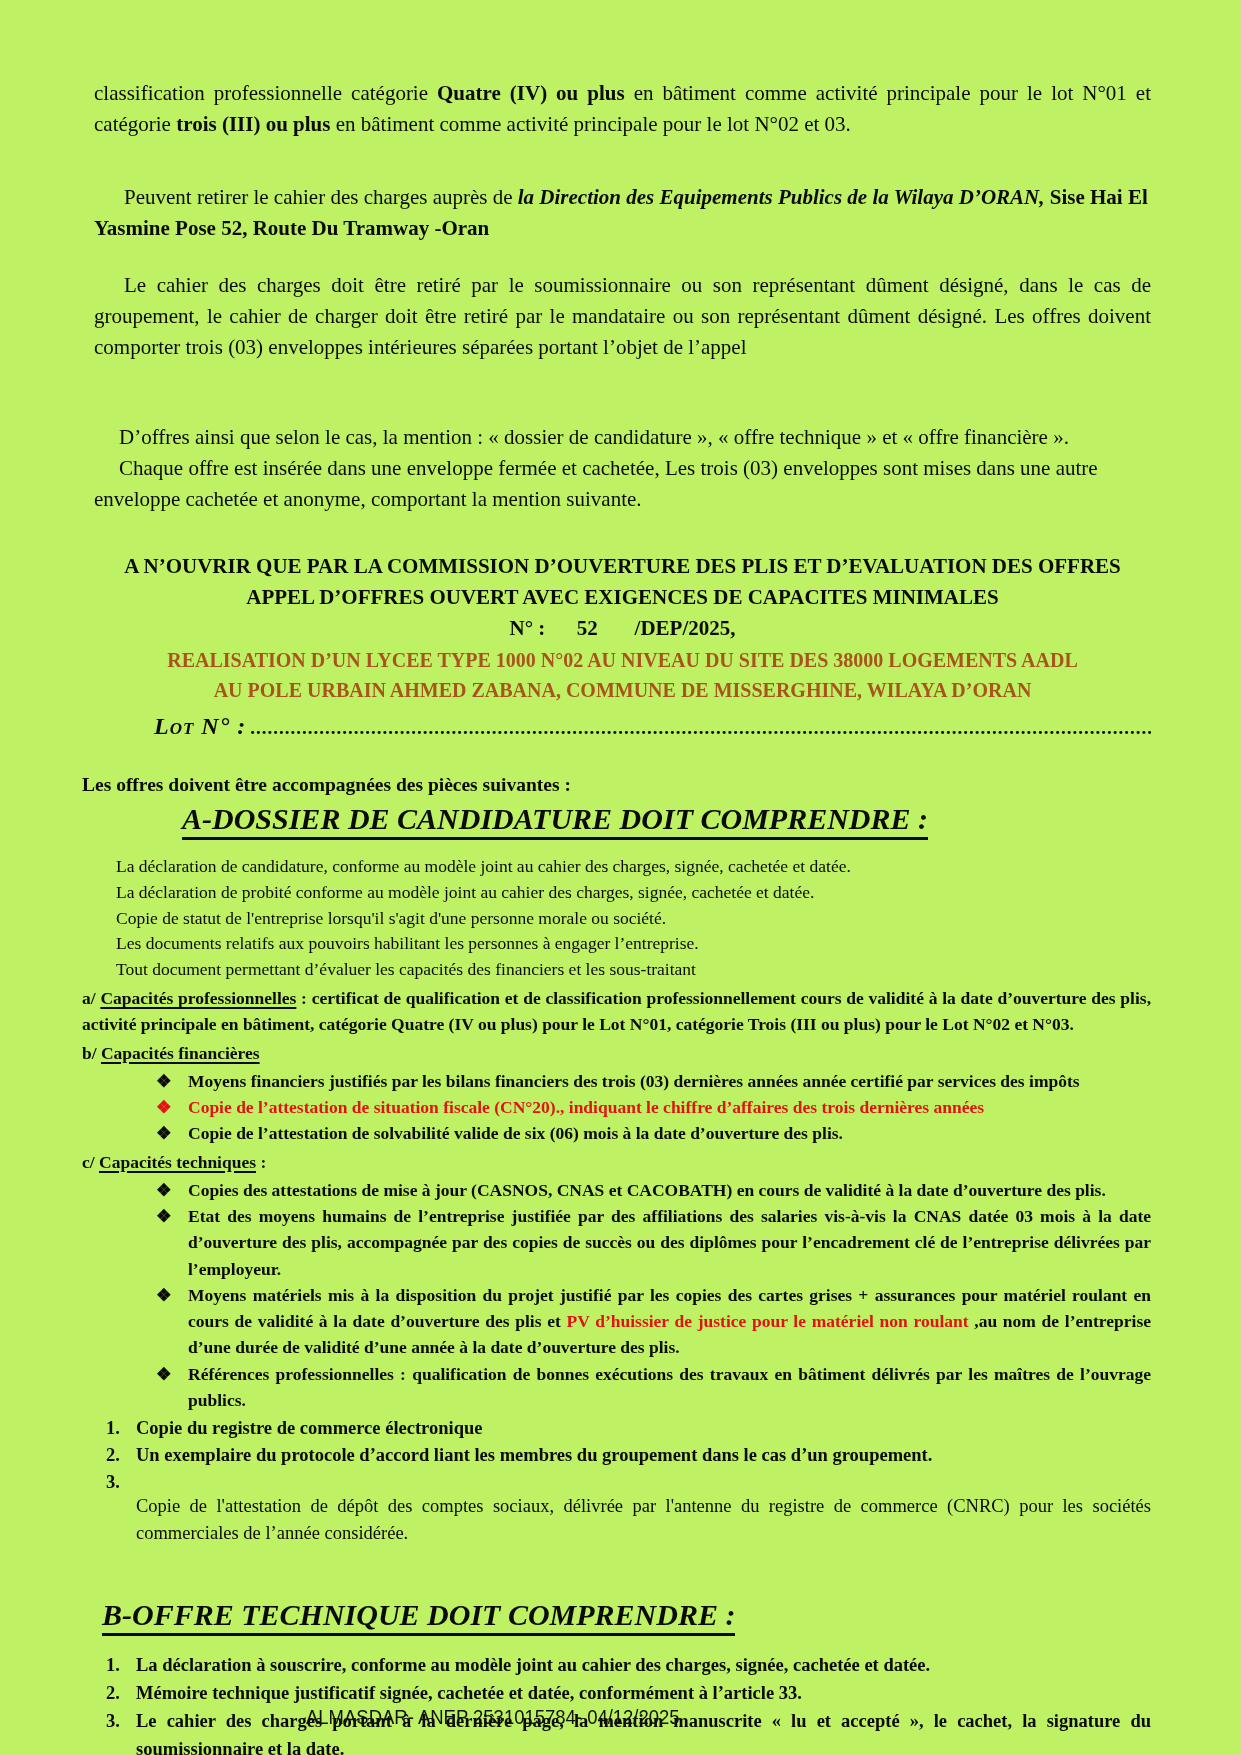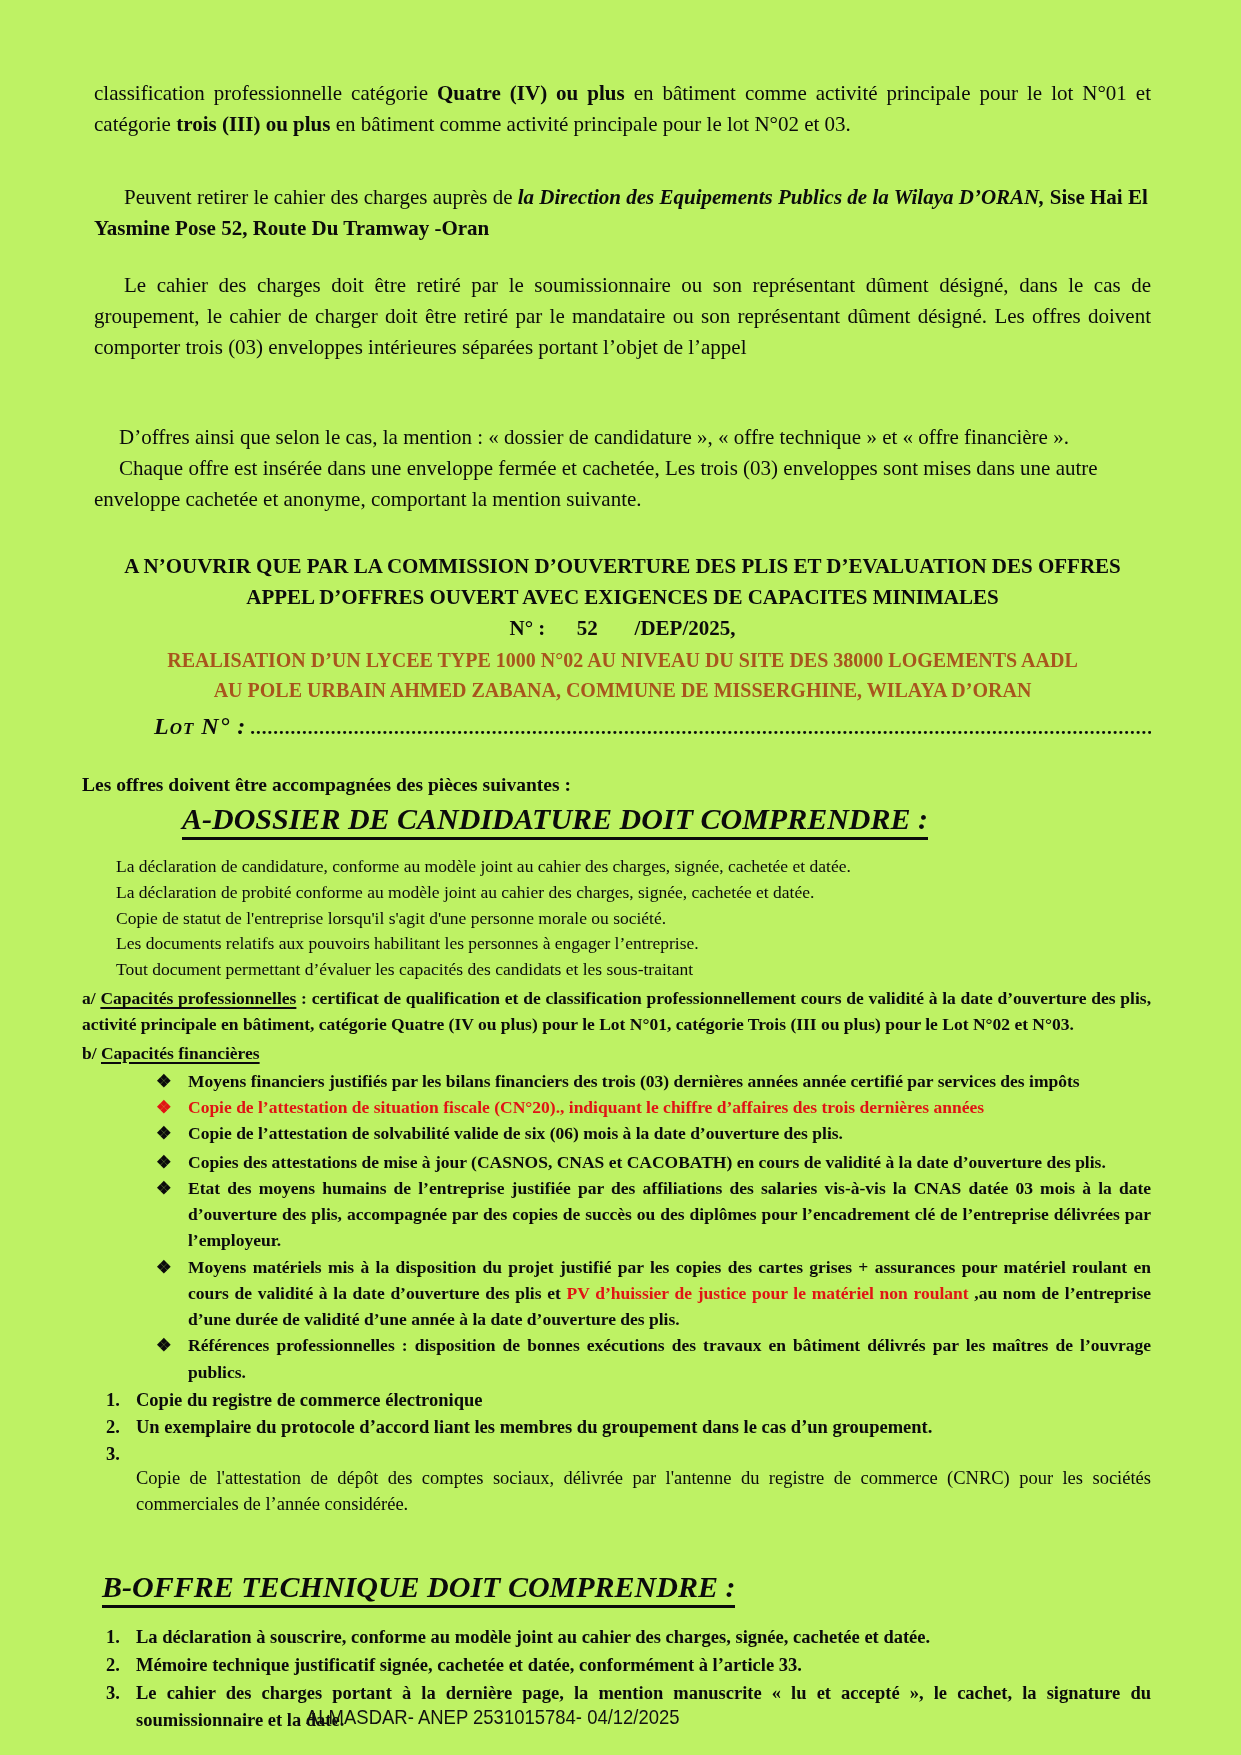--- a/index.html
+++ b/index.html
@@ -107,21 +107,21 @@
 
     <div class="offers-intro">Les offres doivent être accompagnées des pièces suivantes :</div>
 
     <div class="sec-title"><span class="ul">A-DOSSIER DE CANDIDATURE DOIT COMPRENDRE :</span></div>
 
     <div class="cand-items">
       <div>La déclaration de candidature, conforme au modèle joint au cahier des charges, signée, cachetée et datée.</div>
       <div>La déclaration de probité conforme au modèle joint au cahier des charges, signée, cachetée et datée.</div>
       <div>Copie de statut de l'entreprise lorsqu'il s'agit d'une personne morale ou société.</div>
       <div>Les documents relatifs aux pouvoirs habilitant les personnes à engager l’entreprise.</div>
-      <div>Tout document permettant d’évaluer les capacités des candidats et les sous-traitant</div>
+      <div>Tout document permettant d’évaluer les capacités des financiers et les sous-traitant</div>
     </div>
 
     <p class="cap-par"><span>a/ </span><span class="ulw">Capacités professionnelles</span><span> : certificat de qualification et de classification professionnellement cours de validité à la date d’ouverture des plis, activité principale en bâtiment, catégorie Quatre (IV ou plus) pour le Lot N°01, catégorie Trois (III ou plus) pour le Lot N°02 et N°03.</span></p>
 
     <p class="cap-par"><span>b/ </span><span class="ulw">Capacités financières</span></p>
 
     <div class="diamond-list">
       <div class="d-item">
         <span class="glyph">❖</span>
         <span class="txt">Moyens financiers justifiés par les bilans financiers des trois (03) dernières années année certifié par services des impôts</span>
@@ -129,37 +129,38 @@
       <div class="d-item red">
         <span class="glyph">❖</span>
         <span class="txt">Copie de l’attestation de situation fiscale (CN°20)., indiquant le chiffre d’affaires des trois dernières années</span>
       </div>
       <div class="d-item">
         <span class="glyph">❖</span>
         <span class="txt">Copie de l’attestation de solvabilité valide de six (06) mois à la date d’ouverture des plis.</span>
       </div>
     </div>
 
+    <p class="cap-par"><span>c/ </span><span class="ulw">Capacités techniques</span><span> :</span></p>
 
     <div class="diamond-list">
       <div class="d-item">
         <span class="glyph">❖</span>
         <span class="txt">Copies des attestations de mise à jour (CASNOS, CNAS et CACOBATH) en cours de validité à la date d’ouverture des plis.</span>
       </div>
       <div class="d-item">
         <span class="glyph">❖</span>
         <span class="txt">Etat des moyens humains de l’entreprise justifiée par des affiliations des salaries vis-à-vis la CNAS datée 03 mois à la date d’ouverture des plis, accompagnée par des copies de succès ou des diplômes pour l’encadrement clé de l’entreprise délivrées par l’employeur.</span>
       </div>
       <div class="d-item">
         <span class="glyph">❖</span>
         <span class="txt"><span>Moyens matériels mis à la disposition du projet justifié par les copies des cartes grises + assurances pour matériel roulant en cours de validité à la date d’ouverture des plis et </span><span class="red">PV d’huissier de justice pour le matériel non roulant </span><span>,au nom de l’entreprise d’une durée de validité d’une année à la date d’ouverture des plis.</span></span>
       </div>
       <div class="d-item">
         <span class="glyph">❖</span>
-        <span class="txt">Références professionnelles : disposition de bonnes exécutions des travaux en bâtiment délivrés par les maîtres de l’ouvrage publics.</span>
+        <span class="txt">Références professionnelles : qualification de bonnes exécutions des travaux en bâtiment délivrés par les maîtres de l’ouvrage publics.</span>
       </div>
     </div>
 
     <div class="num-list">
       <div class="n-item">
         <span class="num">1.</span>
         <span class="txt">Copie du registre de commerce électronique</span>
       </div>
       <div class="n-item">
         <span class="num">2.</span>

